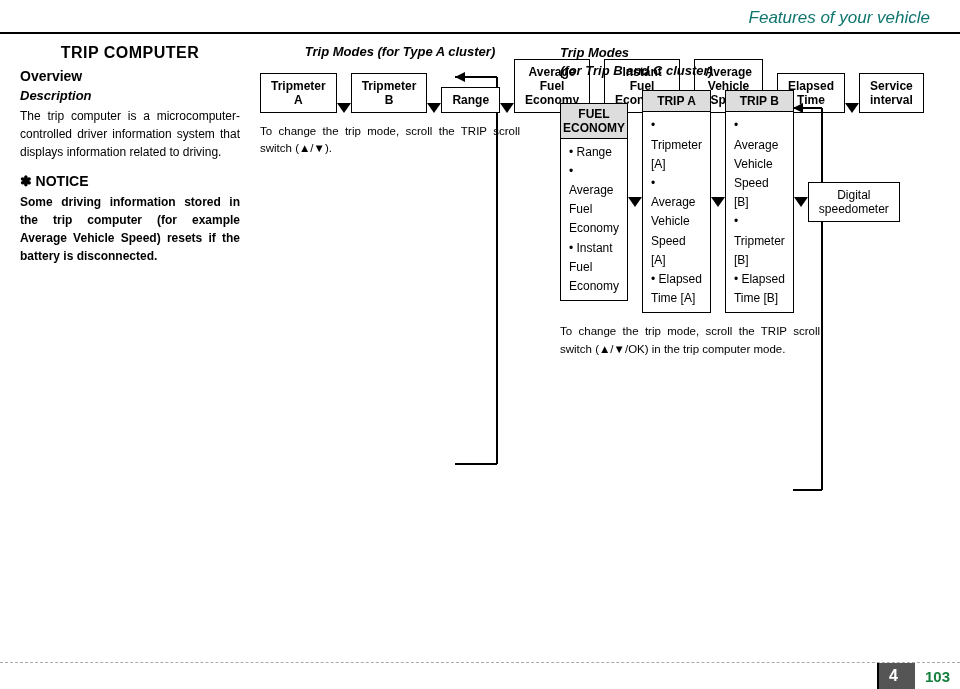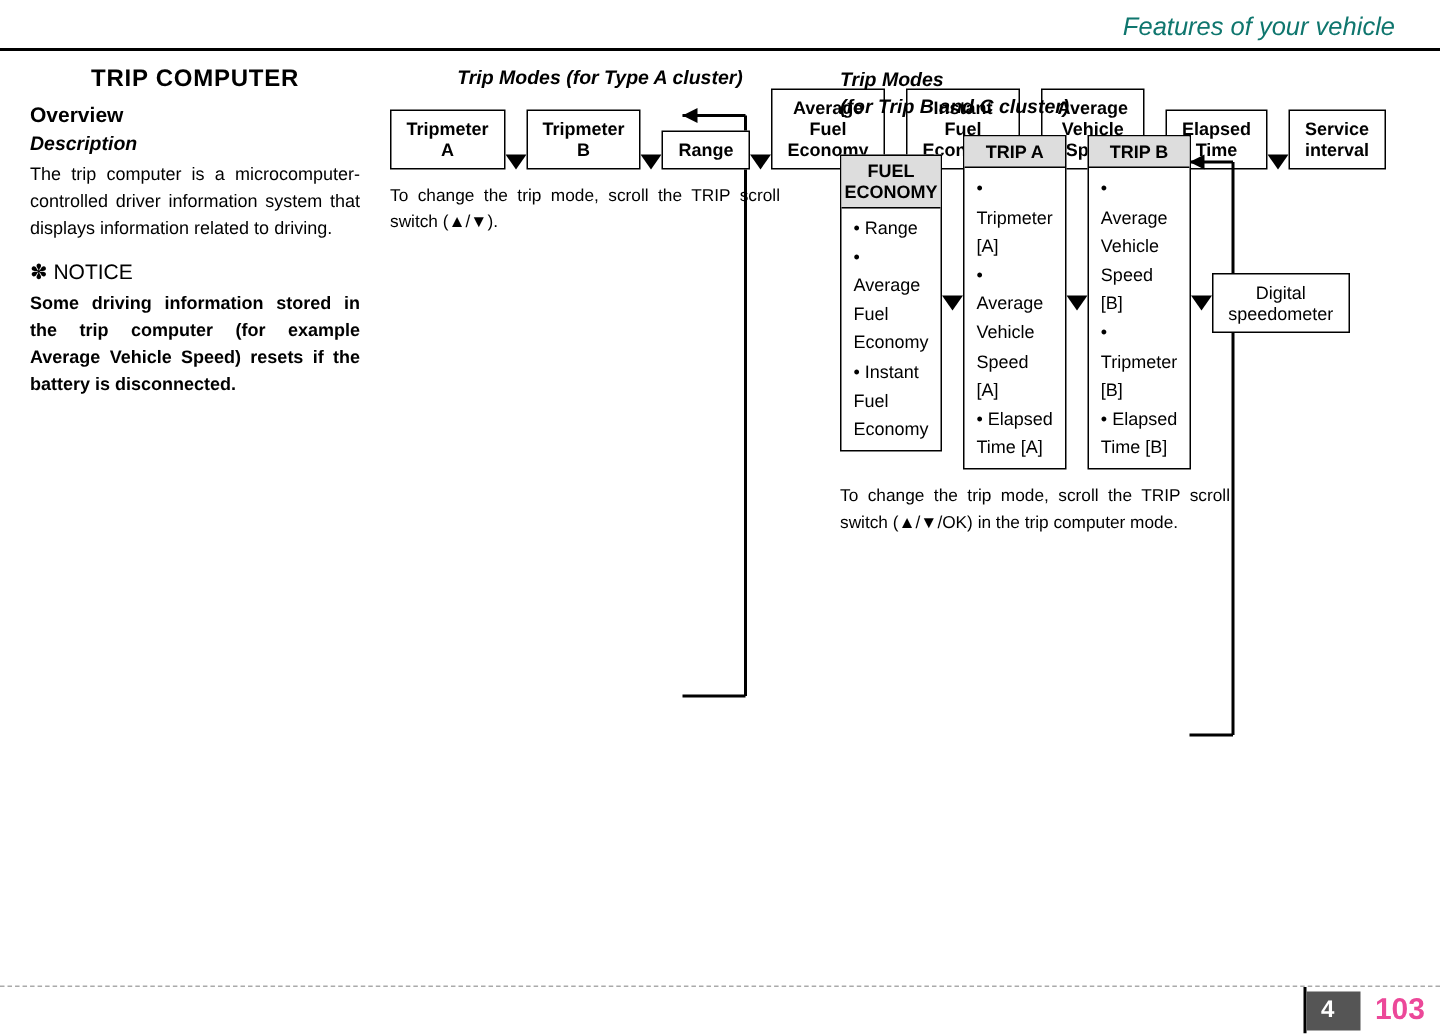--- a/index.html
+++ b/index.html
@@ -70,21 +70,21 @@
       text-align: justify;
       margin-bottom: 12px;
     }
 
     .notice-box {
       margin-top: 8px;
     }
 
     .notice-title {
       font-size: 14px;
-      font-weight: normal;
+      font-weight: bold;
       margin-bottom: 4px;
       display: flex;
       align-items: center;
       gap: 4px;
     }
 
     .notice-text {
       font-size: 12px;
       font-weight: bold;
       line-height: 1.5;
@@ -265,24 +265,24 @@
       font-weight: bold;
       padding: 4px 10px;
       min-width: 36px;
       text-align: center;
       height: 100%;
       display: flex;
       align-items: center;
     }
 
     .page-number {
-      font-size: 20px;
+      font-size: 15px;
       font-weight: bold;
       padding: 4px 10px;
-      color: #ec4899;
+      color: #15803d;
     }
 
   </style>
 </head>
 <body>
 
 <div class="header">
   <span class="header-title">Features of your vehicle</span>
 </div>
 

